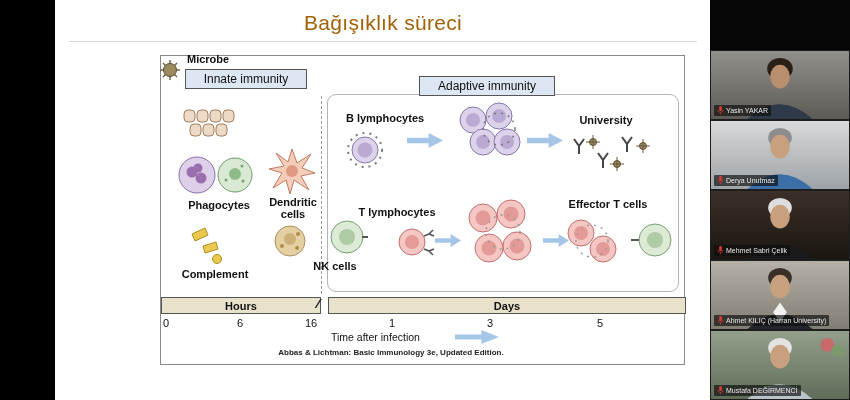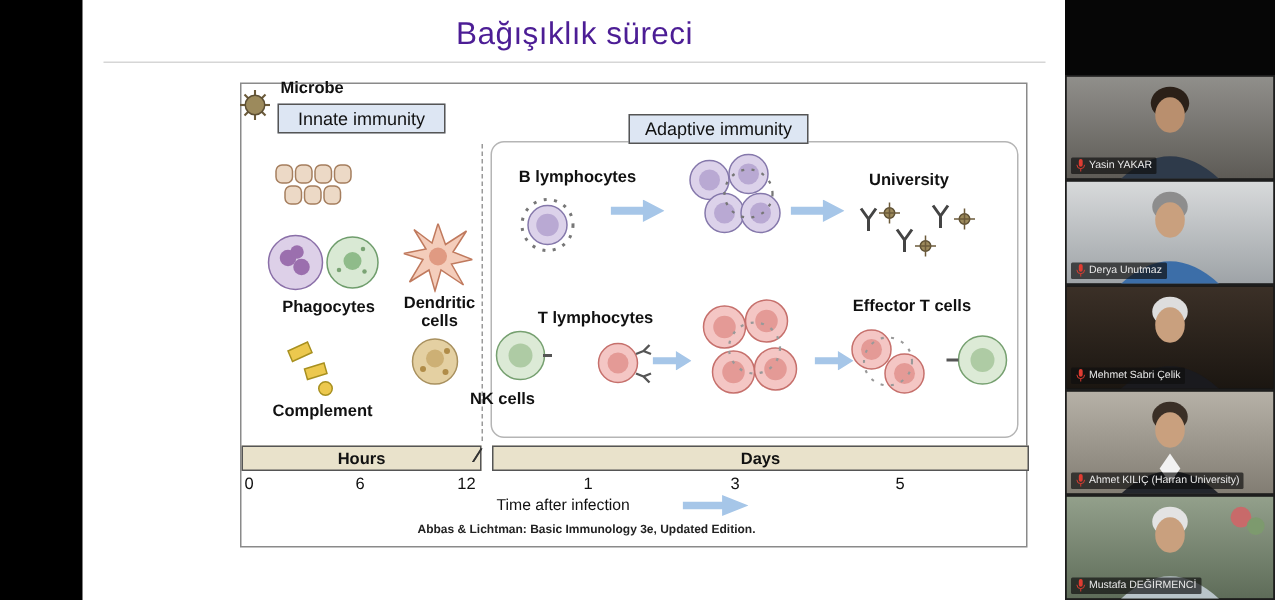--- a/index.html
+++ b/index.html
@@ -3,21 +3,21 @@
 <meta charset="utf-8">
 <style>
   * { margin:0; padding:0; box-sizing:border-box; }
   html,body { width:850px; height:400px; background:#000; overflow:hidden;
               font-family:"Liberation Sans", sans-serif; }
   .stage { position:absolute; inset:0; width:850px; height:400px; background:#000; }
 
   
   .slide { position:absolute; left:55px; top:0; width:656px; height:400px; background:#fff; }
   .slide-title { position:absolute; top:11px; left:0; width:100%; text-align:center;
-                 font-size:21px; color:#4c1d95; letter-spacing:.3px; }
+                 font-size:21px; color:#a16207; letter-spacing:.3px; }
   .title-rule { position:absolute; top:41px; left:14px; right:14px; border-top:1px solid #d6d6d6; }
 
   .figure { position:absolute; left:105px; top:55px; width:525px; height:310px;
             border:1px solid #8a8a8a; background:#fff; }
   .fig-label { position:absolute; font-size:11px; color:#111; line-height:1.12; text-align:center;font-weight:bold; }
   .imm-box { position:absolute; background:#dde6f3; border:1px solid #555; font-size:12px;
              color:#111; text-align:center; padding:2px 6px; z-index:3; }
   .adaptive-area { position:absolute; left:166px; top:38px; width:352px; height:198px;
                    border:1px solid #b5b5b5; border-radius:9px; }
   .dash-sep { position:absolute; left:160px; top:40px; height:198px; border-left:1px dashed #9a9a9a; }
@@ -68,22 +68,22 @@
             <line x1="12" y1="2" x2="12" y2="22"></line>
               <line x1="2" y1="12" x2="22" y2="12"></line>
             <line x1="5" y1="5" x2="19" y2="19"></line>
               <line x1="19" y1="5" x2="5" y2="19"></line>
           </g>
           <circle cx="12" cy="12" r="6.5" fill="#9c8a5c" stroke="#5d4f33"></circle>
         </svg>
       </span>
       <div class="fig-label" style="left:26px; top:-3px; width:56px; text-align:left;">Microbe</div>
 
-      <div class="imm-box" style="left:24px; top:13px; width:112px;text-align:center;">Innate immunity</div>
-      <div class="imm-box" style="left:258px; top:20px; width:120px;">Adaptive immunity</div>
+      <div class="imm-box" style="left:24px; top:13px; width:122px;text-align:center;">Innate immunity</div>
+      <div class="imm-box" style="left:258px; top:20px; width:136px;">Adaptive immunity</div>
 
       <div class="adaptive-area"></div>
       <div class="dash-sep"></div>
 
       <span class="icon" style="left:22px; top:52px;">
         <svg width="52" height="30" viewBox="0 0 52 30">
           <g fill="#ecd9c6" stroke="#a57e5e">
             <rect x="1" y="2" width="11" height="12" rx="4"></rect>
               <rect x="14" y="2" width="11" height="12" rx="4"></rect>
             <rect x="27" y="2" width="11" height="12" rx="4"></rect>
@@ -239,21 +239,21 @@
           <line x1="2" y1="24" x2="10" y2="24" stroke="#555" stroke-width="2"></line>
         </svg>
       </span>
 
       <div class="tl-bar" style="left:167px; width:358px;">Days</div>
       <div class="tl-bar" style="left:0; width:160px;">Hours</div>
       <div class="axis-break">∕∕</div>
 
       <div class="tick" style="left:-2px;">0</div>
       <div class="tick" style="left:72px;">6</div>
-      <div class="tick" style="left:143px;">12</div>
+      <div class="tick" style="left:143px;">16</div>
       <div class="tick" style="left:224px;">1</div>
       <div class="tick" style="left:322px;">3</div>
       <div class="tick" style="left:432px;">5</div>
 
       <div class="time-label">Time after infection</div>
       <div class="barrow" style="left:294px; top:274px; width:44px; height:14px;"></div>
       <div class="citation">Abbas &amp; Lichtman: Basic Immunology 3e, Updated Edition.</div>
     </div>
   </div>
 

